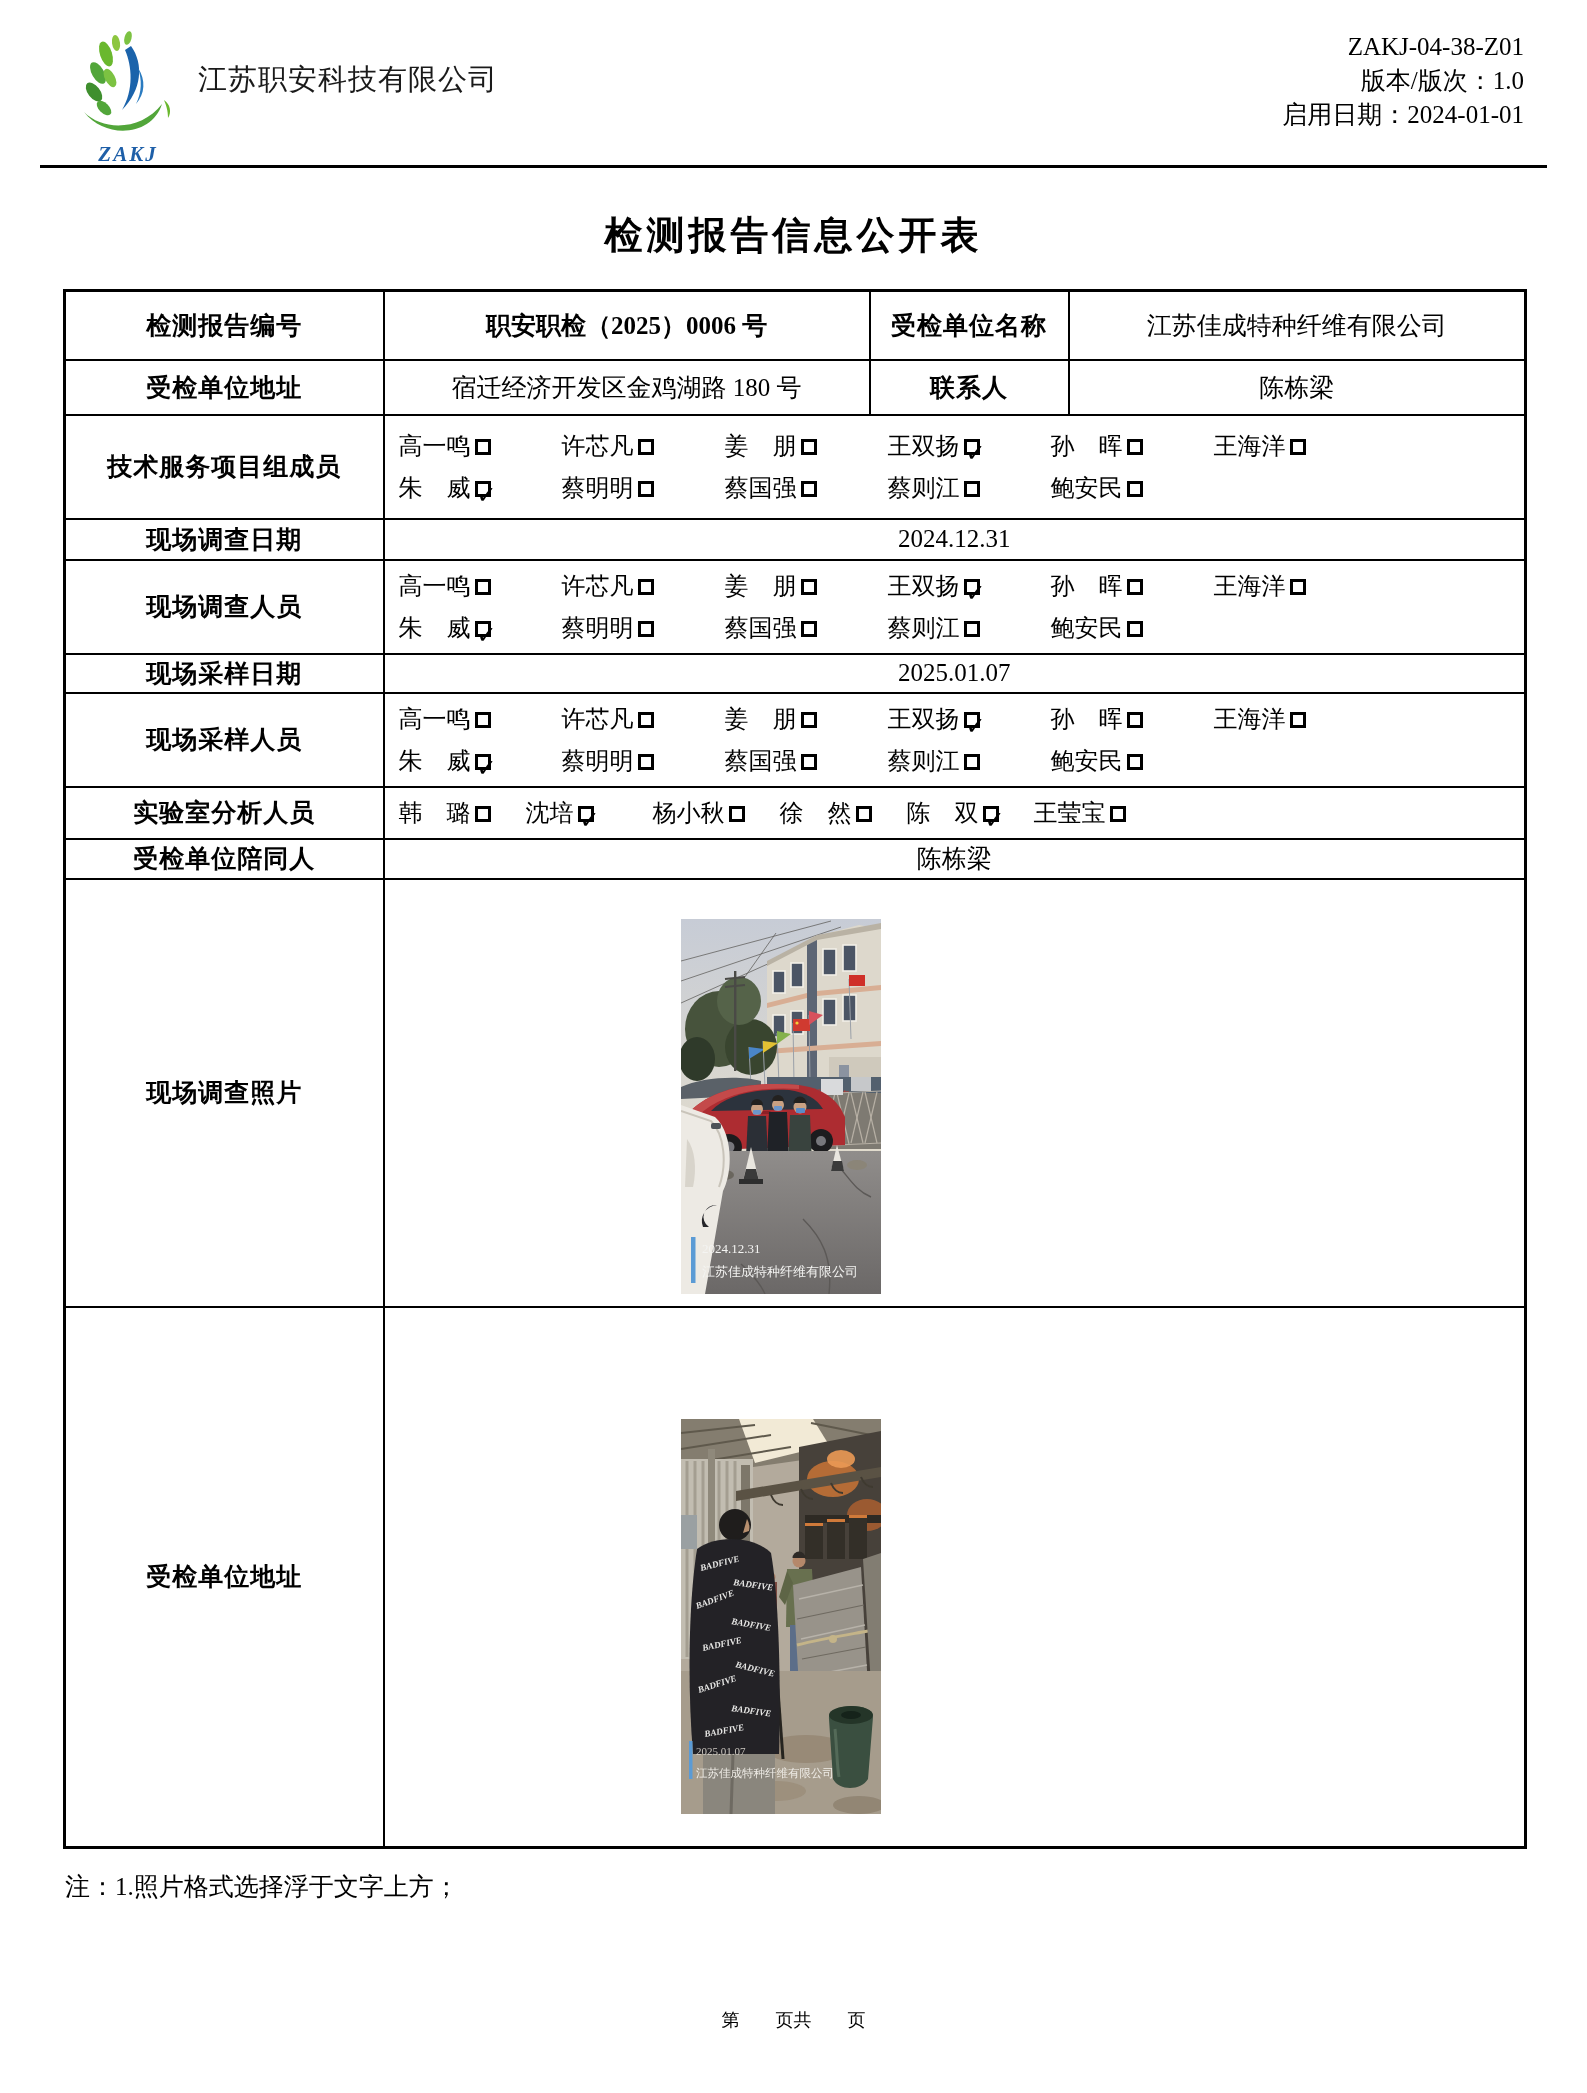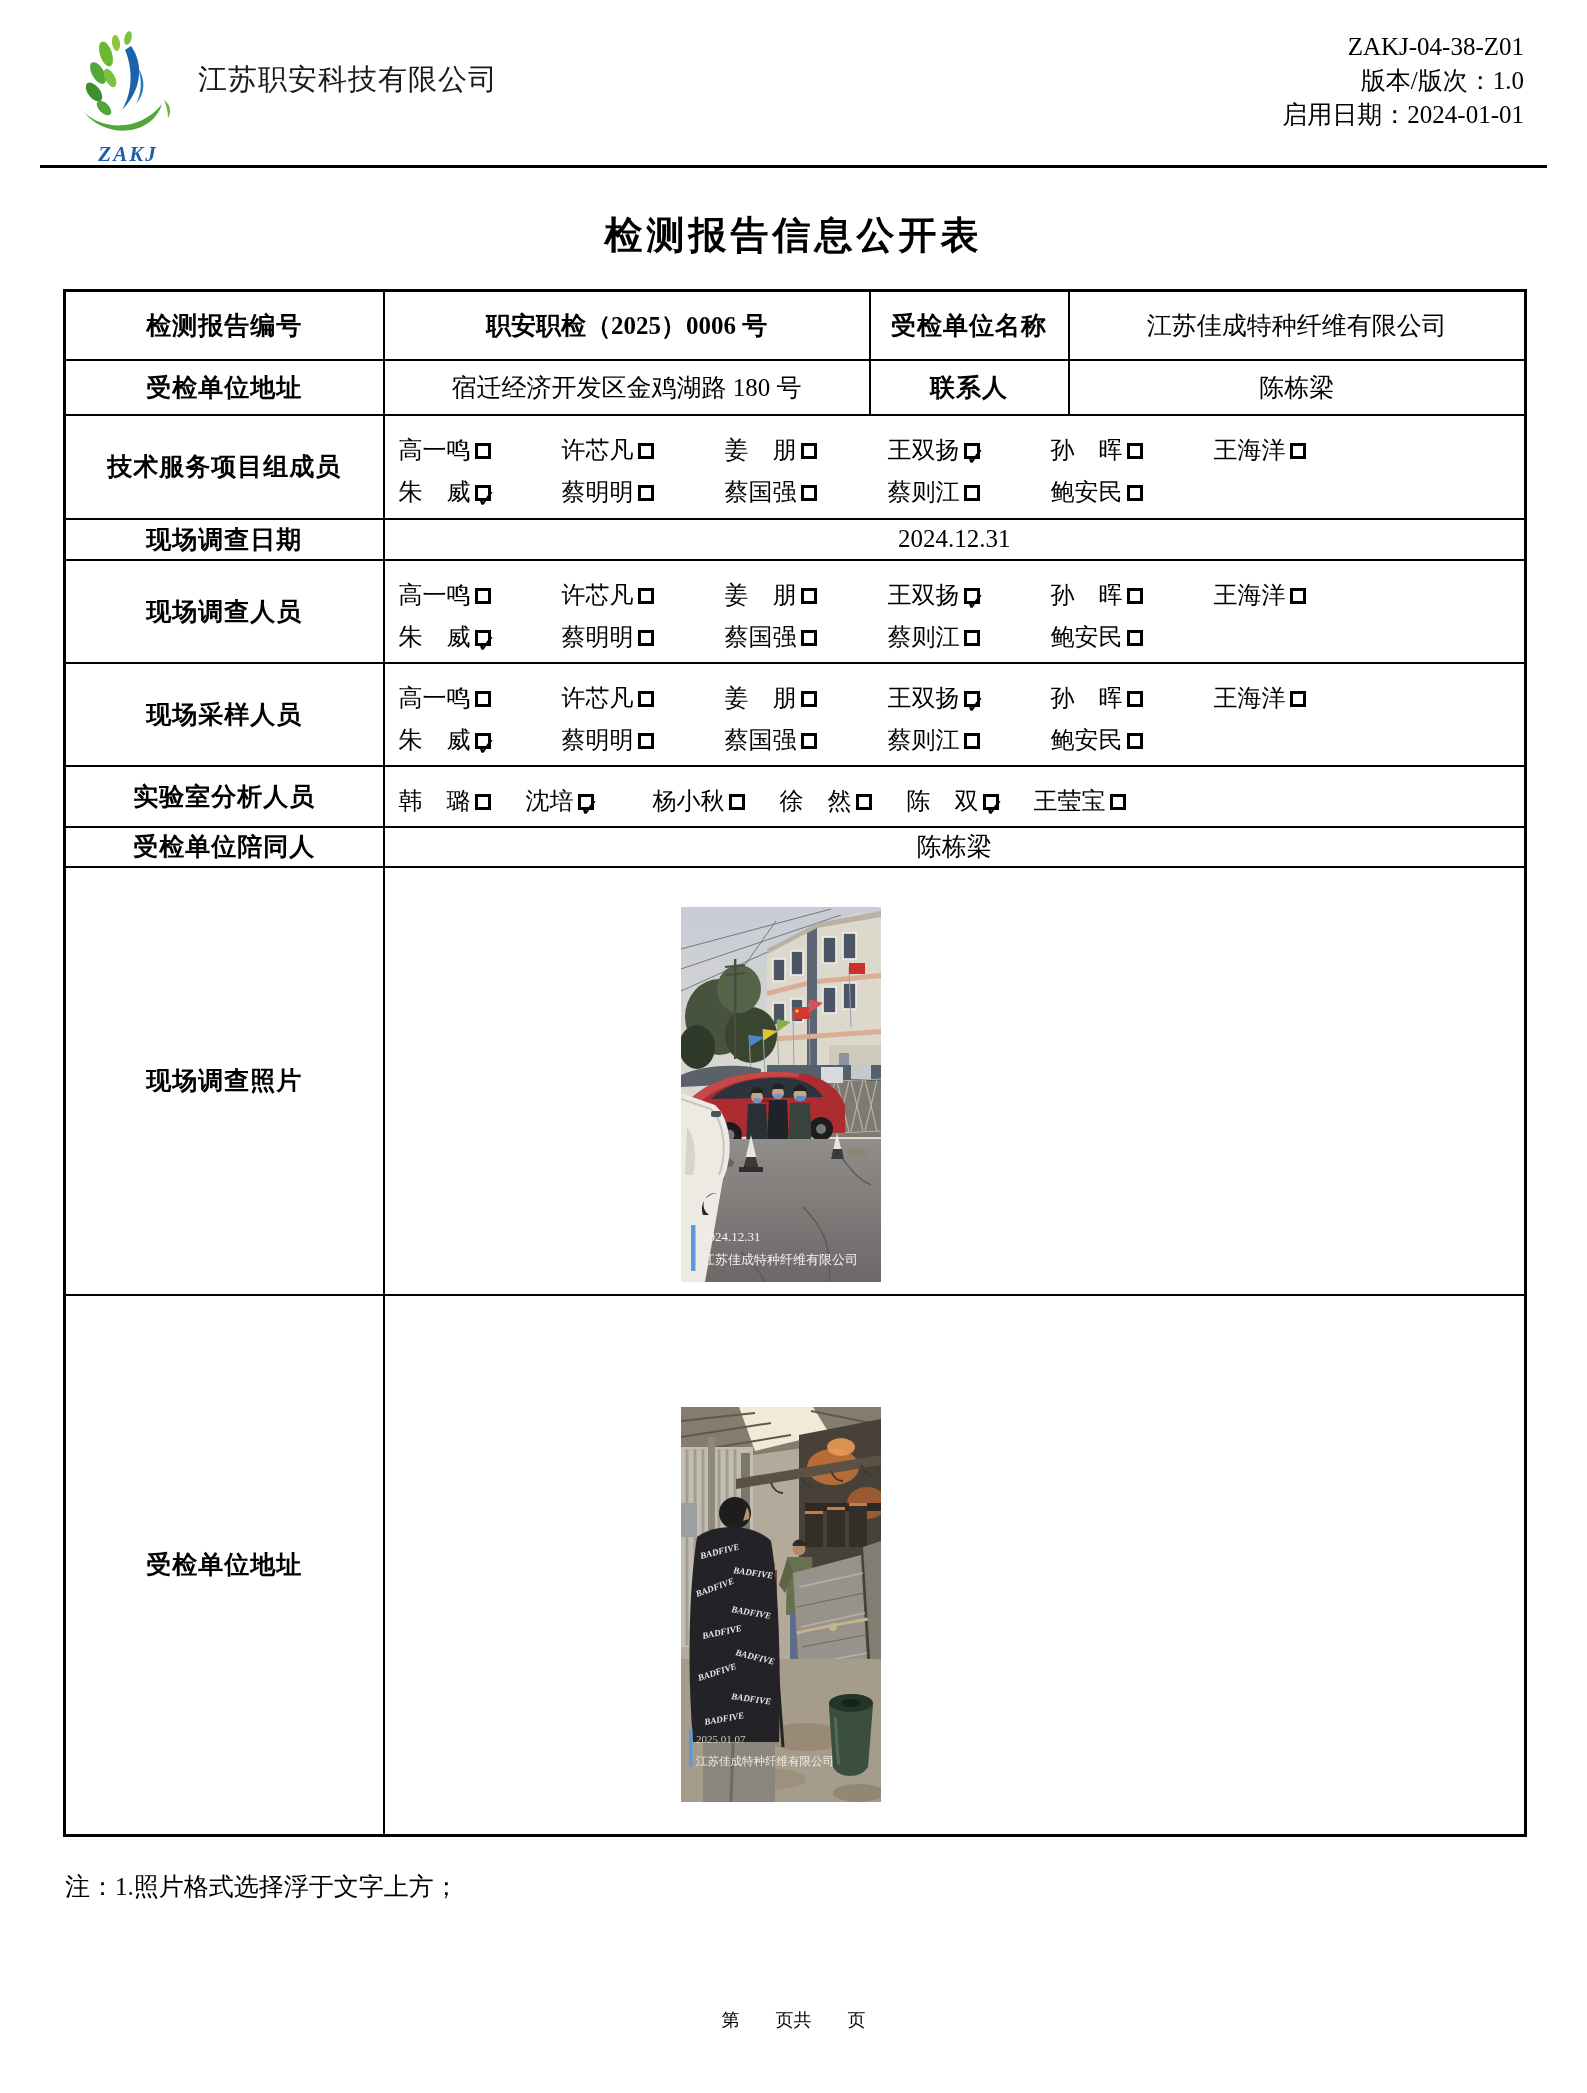--- a/index.html
+++ b/index.html
@@ -21,21 +21,21 @@
   .header-rule { position: absolute; top: 165px; left: 40px; width: 1507px; height: 0; border-top: 3px solid #000; }
   
   .doc-title { position: absolute; top: 210px; left: 0; width: 100%; text-align: center; font-size: 38px; font-weight: bold; letter-spacing: 4px; }
   
   table.form { position: absolute; top: 289px; left: 63px; width: 1461px; border-collapse: collapse; table-layout: fixed; }
   table.form td { border: 2px solid #000; font-size: 25px; vertical-align: middle; overflow: hidden; }
   table.form { border: 3px solid #000; }
   td.lbl { font-weight: bold; text-align: center; letter-spacing: 1px; }
   td.val { text-align: center; }
   td.val-b { text-align: center; font-weight: bold; }
-  td.members-cell { padding: 13px 0 4px 14px; vertical-align: middle; }
+  td.members-cell { padding: 4px 0 4px 14px; vertical-align: middle; }
   .member-row { display: block; white-space: nowrap; line-height: 42px; }
   .member { display: inline-block; font-size: 24px; }
   .cb { display: inline-block; width: 16px; height: 16px; border: 3px solid #000; margin-left: 4px; vertical-align: -1px; position: relative; }
   .cb.checked::after { content: "✓"; position: absolute; left: -1px; top: -10px; font-size: 24px; font-weight: bold; font-family: "DejaVu Sans", sans-serif; }
   td.photo-cell { vertical-align: top; }
   .photo-frame { display: block; }
   
   .note { position: absolute; top: 1840px; left: 65px; font-size: 25px; margin-top: 30px; }
   .page-footer { position: absolute; top: 2008px; left: 63px; width: 1461px; text-align: center; font-size: 18px; }
   svg text { font-family: "Liberation Serif", "DejaVu Serif", serif; }
@@ -108,20 +108,24 @@
     <tr style="height:41px">
       <td class="lbl">现场调查日期</td>
       <td class="val" colspan="3">2024.12.31</td>
     </tr>
     <tr style="height:86px">
       <td class="lbl">现场调查人员</td>
       <td class="members-cell" colspan="3">
         <span class="member-row"><span class="member" style="width: 163px;"><span>高一鸣</span><span class="cb"></span></span><span class="member" style="width: 163px;"><span>许芯凡</span><span class="cb"></span></span><span class="member" style="width: 163px;"><span>姜　朋</span><span class="cb"></span></span><span class="member" style="width: 163px;"><span>王双扬</span><span class="cb checked"></span></span><span class="member" style="width: 163px;"><span>孙　晖</span><span class="cb"></span></span><span class="member" style="width: 163px;"><span>王海洋</span><span class="cb"></span></span></span>
         <span class="member-row"><span class="member" style="width: 163px;"><span>朱　威</span><span class="cb checked"></span></span><span class="member" style="width: 163px;"><span>蔡明明</span><span class="cb"></span></span><span class="member" style="width: 163px;"><span>蔡国强</span><span class="cb"></span></span><span class="member" style="width: 163px;"><span>蔡则江</span><span class="cb"></span></span><span class="member" style="width: 163px;"><span>鲍安民</span><span class="cb"></span></span></span>
       </td>
+    </tr>
+    <tr style="height:39px">
+      <td class="lbl">现场采样日期</td>
+      <td class="val" colspan="3">2025.01.07</td>
     </tr>
     <tr style="height:87px">
       <td class="lbl">现场采样人员</td>
       <td class="members-cell" colspan="3">
         <span class="member-row"><span class="member" style="width: 163px;"><span>高一鸣</span><span class="cb"></span></span><span class="member" style="width: 163px;"><span>许芯凡</span><span class="cb"></span></span><span class="member" style="width: 163px;"><span>姜　朋</span><span class="cb"></span></span><span class="member" style="width: 163px;"><span>王双扬</span><span class="cb checked"></span></span><span class="member" style="width: 163px;"><span>孙　晖</span><span class="cb"></span></span><span class="member" style="width: 163px;"><span>王海洋</span><span class="cb"></span></span></span>
         <span class="member-row"><span class="member" style="width: 163px;"><span>朱　威</span><span class="cb checked"></span></span><span class="member" style="width: 163px;"><span>蔡明明</span><span class="cb"></span></span><span class="member" style="width: 163px;"><span>蔡国强</span><span class="cb"></span></span><span class="member" style="width: 163px;"><span>蔡则江</span><span class="cb"></span></span><span class="member" style="width: 163px;"><span>鲍安民</span><span class="cb"></span></span></span>
       </td>
     </tr>
     <tr style="height:43px">
       <td class="lbl">实验室分析人员</td>

